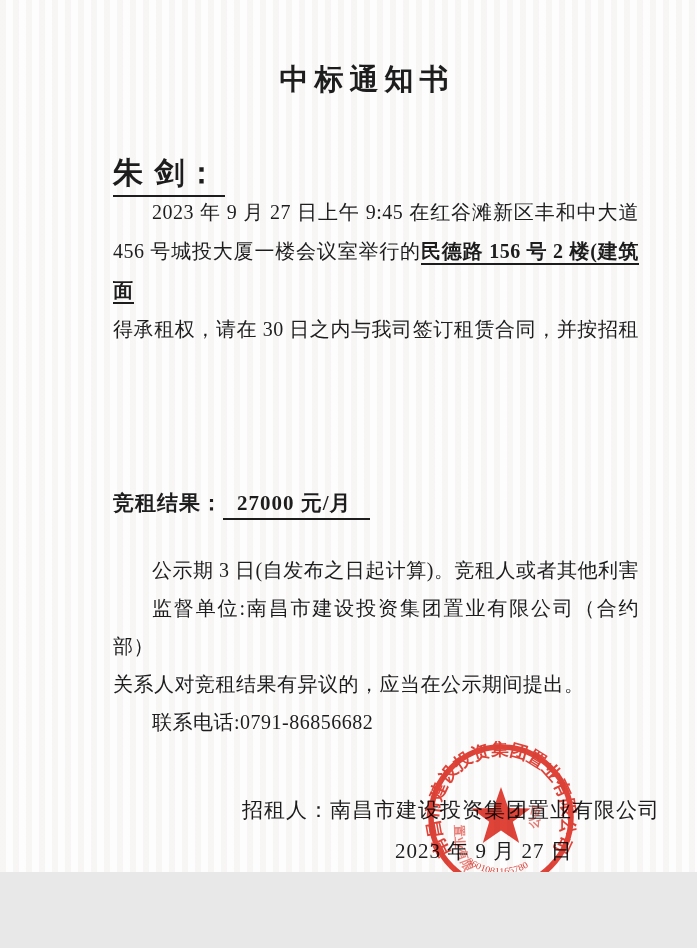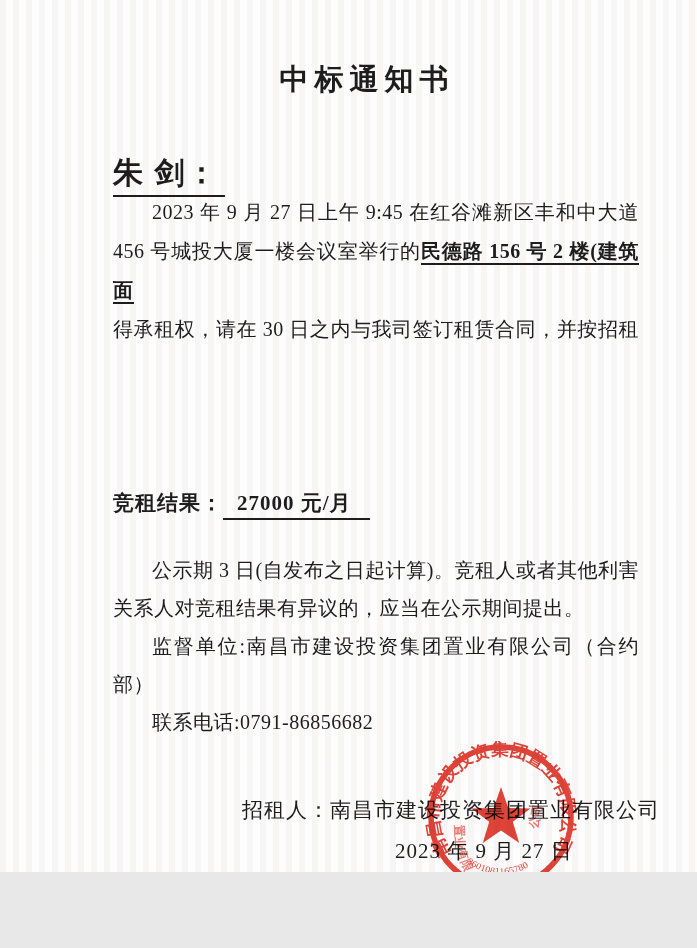--- a/index.html
+++ b/index.html
@@ -56,22 +56,22 @@
     <div class="line just"><span>456 号城投大厦一楼会议室举行的</span><span class="em">民德路 156 号 2 楼(建筑面</span><span></span></div>
     <div class="line just"><span>得承租权，请在 30 日之内与我司签订租赁合同，并按招租</span><span class="em"></span><span></span></div>
   </div>
 
   <div class="result">
     <span class="result-label">竞租结果：</span><span class="result-value">27000 元/月</span>
   </div>
 
   <div class="para para2">
     <div class="line indent just"><span>公示期 3 日(自发布之日起计算)。竞租人或者其他利害</span></div>
+    <div class="line indent"><span>监督单位:南昌市建设投资集团置业有限公司（合约部）</span></div>
     <div class="line"><span>关系人对竞租结果有异议的，应当在公示期间提出。</span></div>
-    <div class="line indent"><span>监督单位:南昌市建设投资集团置业有限公司（合约部）</span></div>
     <div class="line indent"><span>联系电话:0791-86856682</span></div>
   </div>
 
   <div class="sign1">招租人：南昌市建设投资集团置业有限公司</div>
   <div class="sign2">2023 年 9 月 27 日</div>
 
   <svg class="seal" viewBox="0 0 152 152" aria-hidden="true">
     <circle cx="76" cy="76" r="70" fill="none" stroke="#df3428" stroke-width="5.5"></circle>
     <path id="ringPath" d="M 25.2 111.6 A 62 62 0 1 1 126.8 111.6" fill="none"></path>
     <text font-size="17.5" font-weight="700" fill="#df3428">

